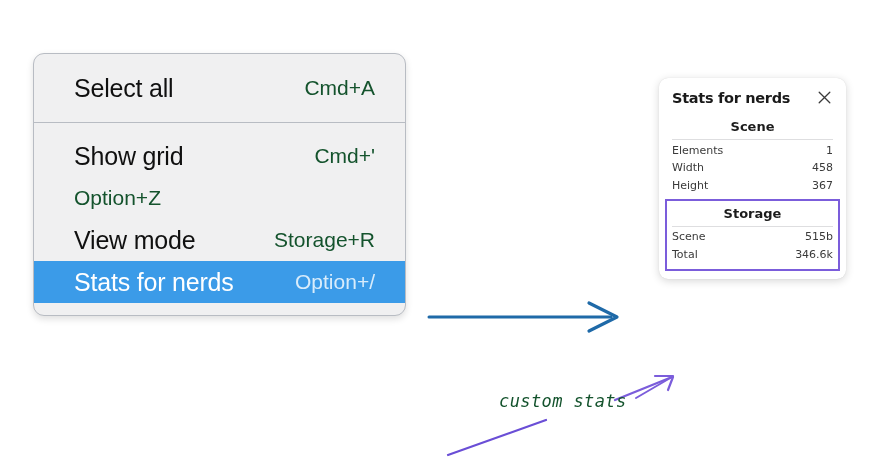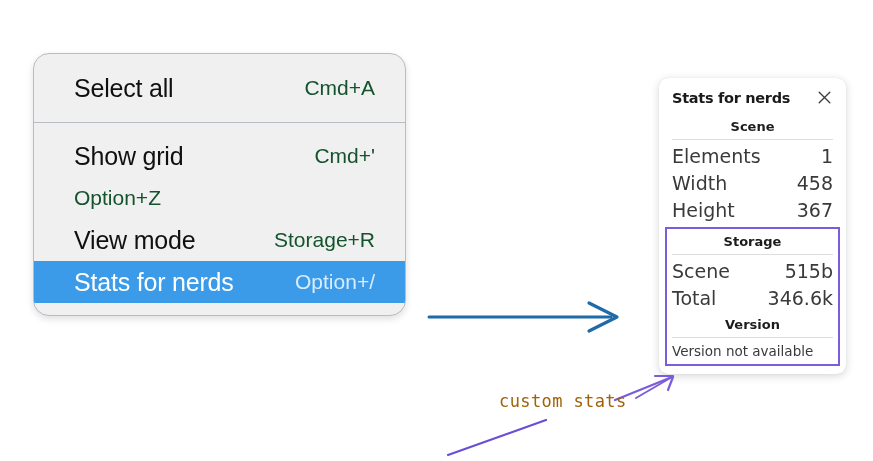--- a/index.html
+++ b/index.html
@@ -17,21 +17,21 @@
   }
 
   
   #context-menu {
     position: absolute;
     left: 33px;
     top: 53px;
     width: 373px;
     background: #f0f0f1;
     border: 1px solid #b8bcc3;
-    border-radius: 16px;
+    border-radius: 11px;
     box-shadow: 0 3px 7px rgba(0,0,0,0.13);
     overflow: hidden;
     box-sizing: border-box;
   }
   .menu-group { padding: 0; }
   #menu-group-primary { padding-top: 13px; padding-bottom: 13px; }
   #menu-group-secondary { padding-top: 12px; padding-bottom: 12px; }
   .menu-divider {
     height: 1px;
     background: #b8bcc3;
@@ -107,21 +107,21 @@
   }
   .section-rule {
     height: 1px;
     background: #dedee0;
     margin: 0 0 2px 0;
   }
   .stat-row {
     display: flex;
     align-items: baseline;
     justify-content: space-between;
-    font-size: 19px;
+    font-size: 11px;
     color: #3a3a3a;
     padding: 2.5px 0;
     line-height: 1.18;
   }
   .stat-row .sr-label { white-space: nowrap; }
   .stat-row .sr-value { white-space: nowrap; }
   .stat-note {
     font-size: 13.5px;
     color: #3a3a3a;
     padding: 3px 0 1px 0;
@@ -142,23 +142,24 @@
     left: 0; top: 0;
     width: 873px; height: 461px;
     pointer-events: none;
   }
   #annotation-label {
     position: absolute;
     left: 499px;
     top: 391px;
     font-family: "DejaVu Sans Mono", monospace;
     font-size: 17px;
-    color: #a16207;
+    color: #14532d;
     letter-spacing: 0.4px;
     white-space: nowrap;
+    font-style: italic;
   }
 </style>
 </head>
 <body>
 
 <div id="context-menu">
 
   <div class="menu-group" id="menu-group-primary">
     <div class="menu-item">
       <span class="mi-label">Select all</span>
@@ -224,25 +225,20 @@
       <div class="stat-row">
         <span class="sr-label">Scene</span>
         <span class="sr-value">515b</span>
       </div>
       <div class="stat-row">
         <span class="sr-label">Total</span>
         <span class="sr-value">346.6k</span>
       </div>
     </div>
 
-    <div>
-      <div class="section-head">Version</div>
-      <div class="section-rule"></div>
-      <div class="stat-note">Version not available</div>
-    </div>
 
   </div>
 </div>
 
 <svg id="annotations" viewBox="0 0 873 461">
 
   <g>
     <path d="M429 317 L611 317" stroke="#1f6aa8" stroke-width="3" fill="none" stroke-linecap="round"></path>
     <path d="M589 303 L617 317 L589 331" stroke="#1f6aa8" stroke-width="3.2" fill="none" stroke-linecap="round" stroke-linejoin="round"></path>
   </g>

